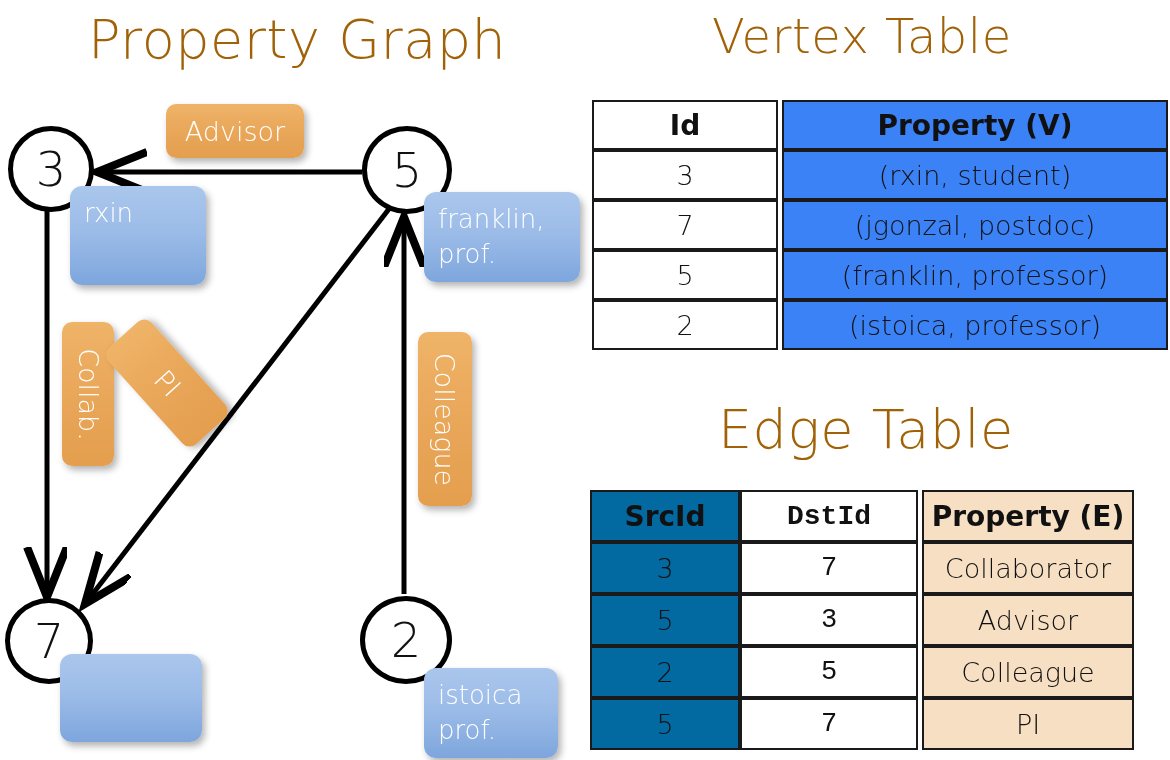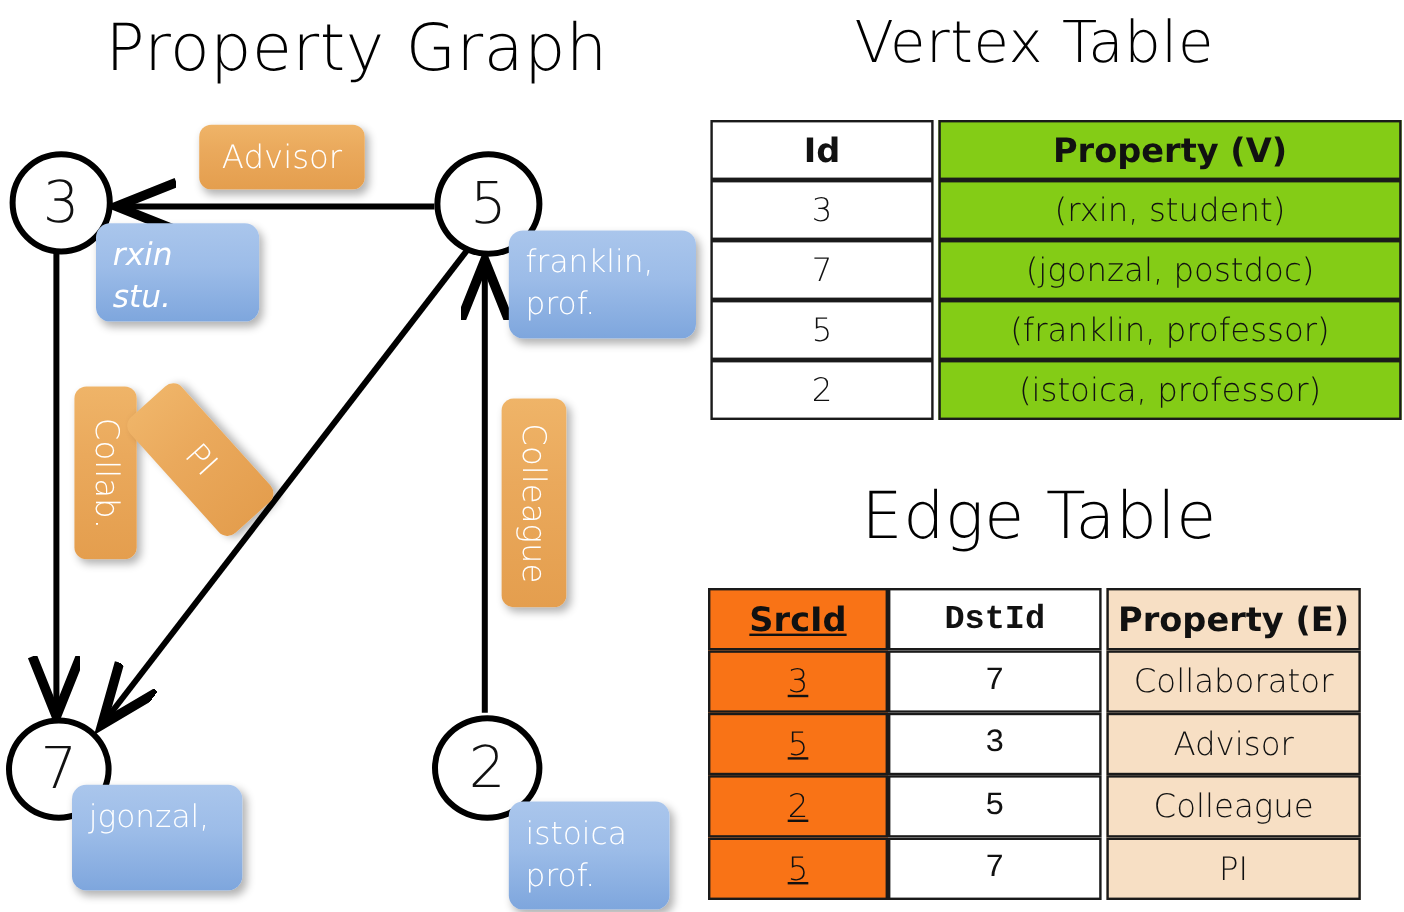--- a/index.html
+++ b/index.html
@@ -14,21 +14,21 @@
     overflow: hidden;
     font-family: "Liberation Sans", sans-serif;
     color: #000;
   }
 
   
   .title {
     position: absolute;
     font-family: "DejaVu Sans", sans-serif;
     font-weight: 300;
-    color: #000000;
+    color: #a16207;
     white-space: nowrap;
     letter-spacing: 0.5px;
   }
   #title-property-graph { left: 88px;  top: 8px;  font-size: 54px; }
   #title-vertex-table   { left: 712px; top: 8px;  font-size: 48px; }
   #title-edge-table     { left: 718px; top: 398px; font-size: 54px; }
 
   
   #graph-panel {
     position: absolute;
@@ -66,21 +66,21 @@
     box-shadow: 3px 4px 7px rgba(0,0,0,0.30);
     color: #ffffff;
     font-family: "DejaVu Sans", sans-serif;
     font-weight: 300;
     font-size: 26px;
     line-height: 1.35;
     padding: 10px 0 0 14px;
     box-sizing: border-box;
     z-index: 4;
   }
-  #vbox-3 { left: 80px;  top: 186px; width: 136px; height: 82px; font-style: italic; }
+  #vbox-3 { left: 70px;  top: 186px; width: 136px; height: 99px; }
   #vbox-5 { left: 424px; top: 192px; width: 156px; height: 90px; }
   #vbox-7 { left: 60px;  top: 654px; width: 142px; height: 88px; }
   #vbox-2 { left: 424px; top: 668px; width: 134px; height: 90px; }
 
   
   .ebox {
     position: absolute;
     border-radius: 10px;
     background: linear-gradient(180deg, #efb468 0%, #eaa95c 40%, #e49e4e 100%);
     box-shadow: 3px 4px 7px rgba(0,0,0,0.30);
@@ -132,25 +132,25 @@
   }
   .tbl th {
     font-weight: bold;
     font-size: 28px;
   }
   .gapcol { border: none !important; width: 4px; padding: 0; }
 
   #vertex-table { left: 592px; top: 100px; }
   #vertex-table td, #vertex-table th { height: 50px; }
   #vertex-table .c-id   { width: 186px; background:#fff; }
-  #vertex-table .c-prop { width: 386px; background:#84cc16; }
+  #vertex-table .c-prop { width: 386px; background:#3b82f6; }
 
   #edge-table { left: 590px; top: 490px; }
   #edge-table td, #edge-table th { height: 52px; }
-  #edge-table .c-src  { width: 150px; background:#f97316;text-decoration:underline; }
+  #edge-table .c-src  { width: 150px; background:#0369a1; }
   #edge-table .c-dst  { width: 178px; background:#fff;font-family:Liberation Mono, monospace; }
   #edge-table .c-eprop{ width: 212px; background:#f7dfc4; }
 </style>
 </head>
 <body>
 
 <div class="title" id="title-property-graph">Property Graph</div>
 <div class="title" id="title-vertex-table">Vertex Table</div>
 <div class="title" id="title-edge-table">Edge Table</div>
 
@@ -180,28 +180,26 @@
     </div>
   <div class="node" id="node-7">
       <span>7</span>
     </div>
   <div class="node" id="node-2">
       <span>2</span>
     </div>
 
   <div class="vbox" id="vbox-3">
     <div>rxin</div>
-    <div>stu.</div>
   </div>
   <div class="vbox" id="vbox-5">
     <div>franklin,</div>
     <div>prof.</div>
   </div>
   <div class="vbox" id="vbox-7">
-    <div>jgonzal,</div>
   </div>
   <div class="vbox" id="vbox-2">
     <div>istoica</div>
     <div>prof.</div>
   </div>
 
   <div class="ebox" id="ebox-advisor">
     <span class="ebox-text">Advisor</span>
   </div>
   <div class="ebox" id="ebox-collab">

